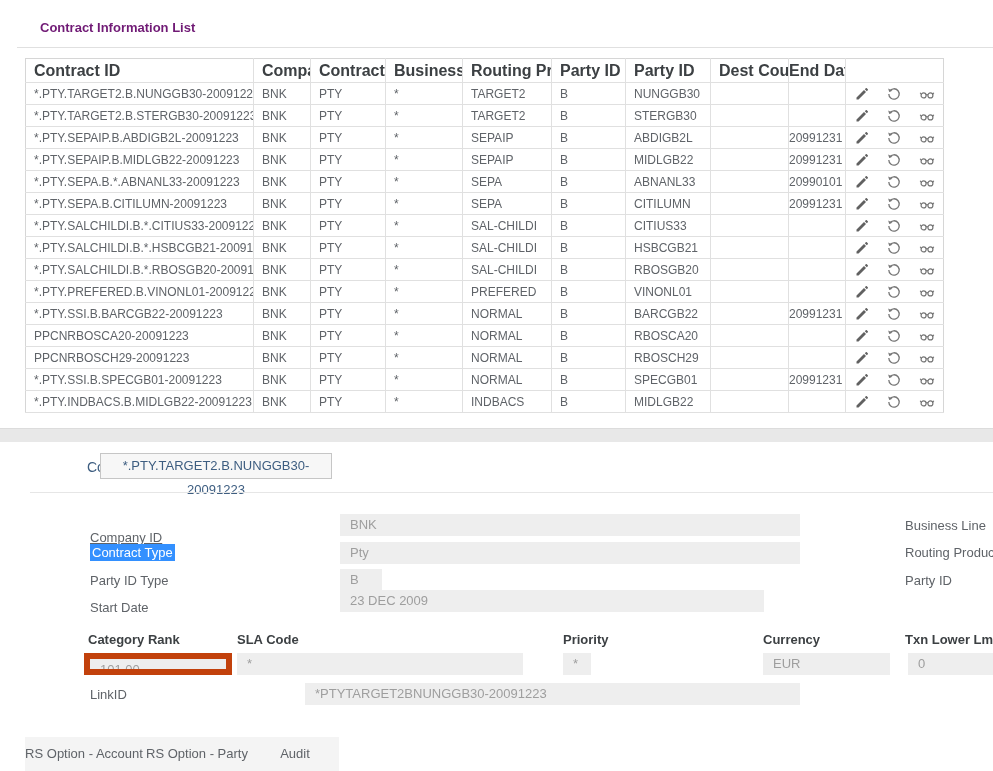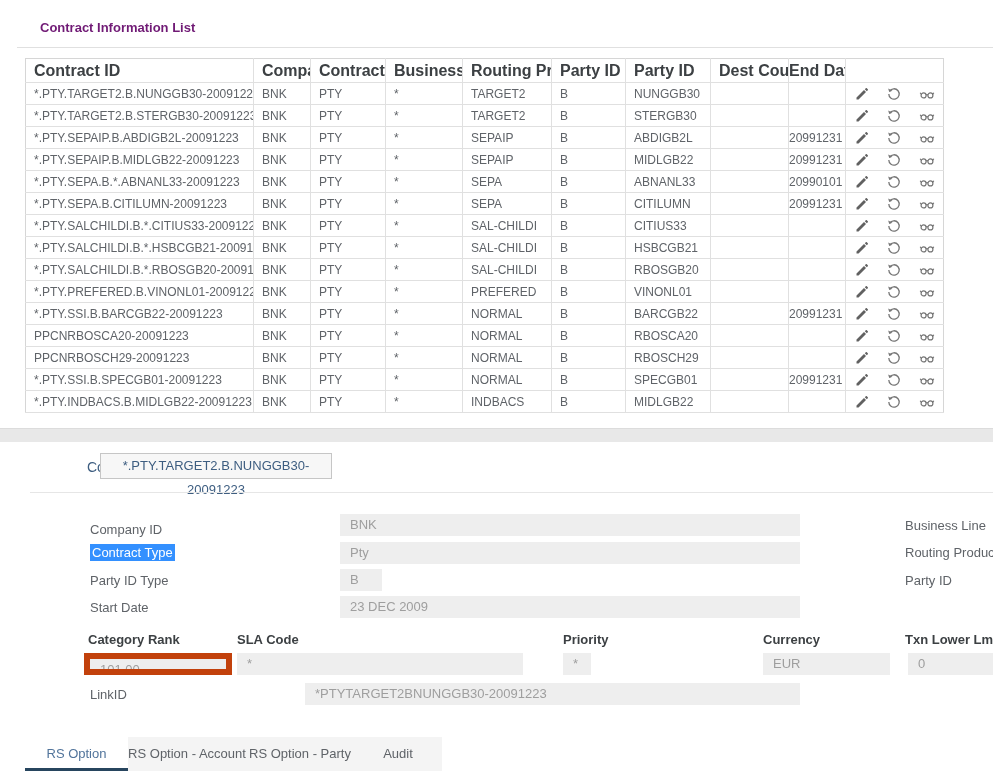--- a/index.html
+++ b/index.html
@@ -596,29 +596,29 @@
   </table>
 </div>
 
 <div class="band"></div>
 
 <div class="bottom-panel">
   <div class="contract-label">Contract</div>
   <div class="contract-chip">*.PTY.TARGET2.B.NUNGGB30-20091223</div>
   <div class="rule2"></div>
 
-  <div class="flabel" style="left:90px; top:80px;">Company ID</div>
+  <div class="flabel" style="left:90px; top:88px;text-decoration:underline;">Company ID</div>
   <div class="flabel" style="left:90px; top:103px;"><span class="sel">Contract Type</span></div>
   <div class="flabel" style="left:90px; top:131px;">Party ID Type</div>
   <div class="flabel" style="left:90px; top:158px;">Start Date</div>
 
   <div class="field" style="left:340px; top:72px;  width:460px;">BNK</div>
   <div class="field" style="left:340px; top:100px; width:460px;">Pty</div>
   <div class="field" style="left:340px; top:127px; width:42px;">B</div>
-  <div class="field" style="left:340px; top:154px; width:460px;">23 DEC 2009</div>
+  <div class="field" style="left:340px; top:148px; width:424px;">23 DEC 2009</div>
 
   <div class="flabel" style="left:905px; top:76px;">Business Line</div>
   <div class="flabel" style="left:905px; top:103px;">Routing Product</div>
   <div class="flabel" style="left:905px; top:131px;">Party ID</div>
 
   <div class="flabel bold" style="left:88px;  top:190px;">Category Rank</div>
   <div class="flabel bold" style="left:237px; top:190px;">SLA Code</div>
   <div class="flabel bold" style="left:563px; top:190px;">Priority</div>
   <div class="flabel bold" style="left:763px; top:190px;">Currency</div>
   <div class="flabel bold" style="left:905px; top:190px;">Txn Lower Lmt</div>
@@ -626,23 +626,19 @@
   <div class="field bordered" style="left:84px;  top:211px; width:148px;">101.00</div>
   <div class="field" style="left:237px; top:211px; width:286px;">*</div>
   <div class="field" style="left:563px; top:211px; width:28px;">*</div>
   <div class="field" style="left:763px; top:211px; width:127px;">EUR</div>
   <div class="field" style="left:908px; top:211px; width:85px;">0</div>
 
   <div class="flabel" style="left:90px; top:245px;">LinkID</div>
   <div class="field" style="left:305px; top:241px; width:495px;">*PTYTARGET2BNUNGGB30-20091223</div>
 
   <div class="tabbar">
-    <div class="tab active">
-      <span>RS Option</span>
-      <div class="underline"></div>
-    </div>
     <div class="tab-strip">
       <div class="tab t2">RS Option - Account</div>
       <div class="tab t3">RS Option - Party</div>
       <div class="tab t4">Audit</div>
     </div>
   </div>
 </div>
 
 </body></html>

